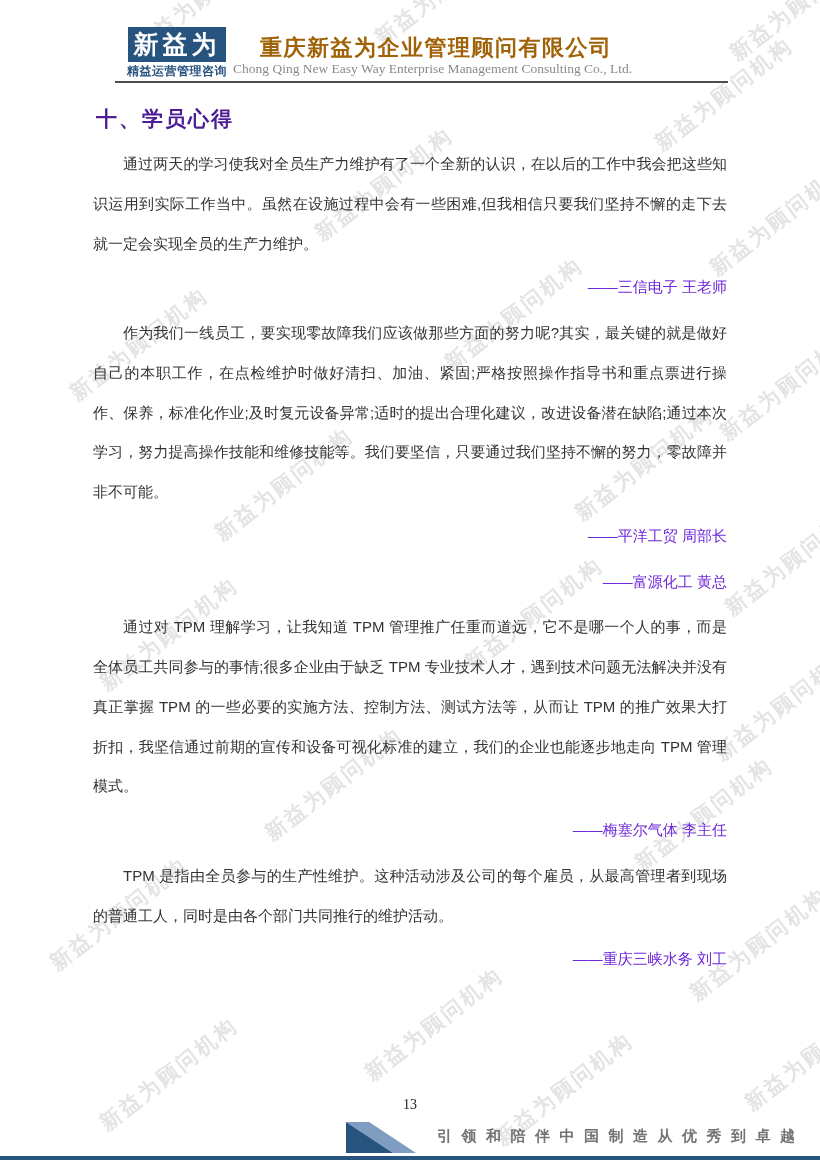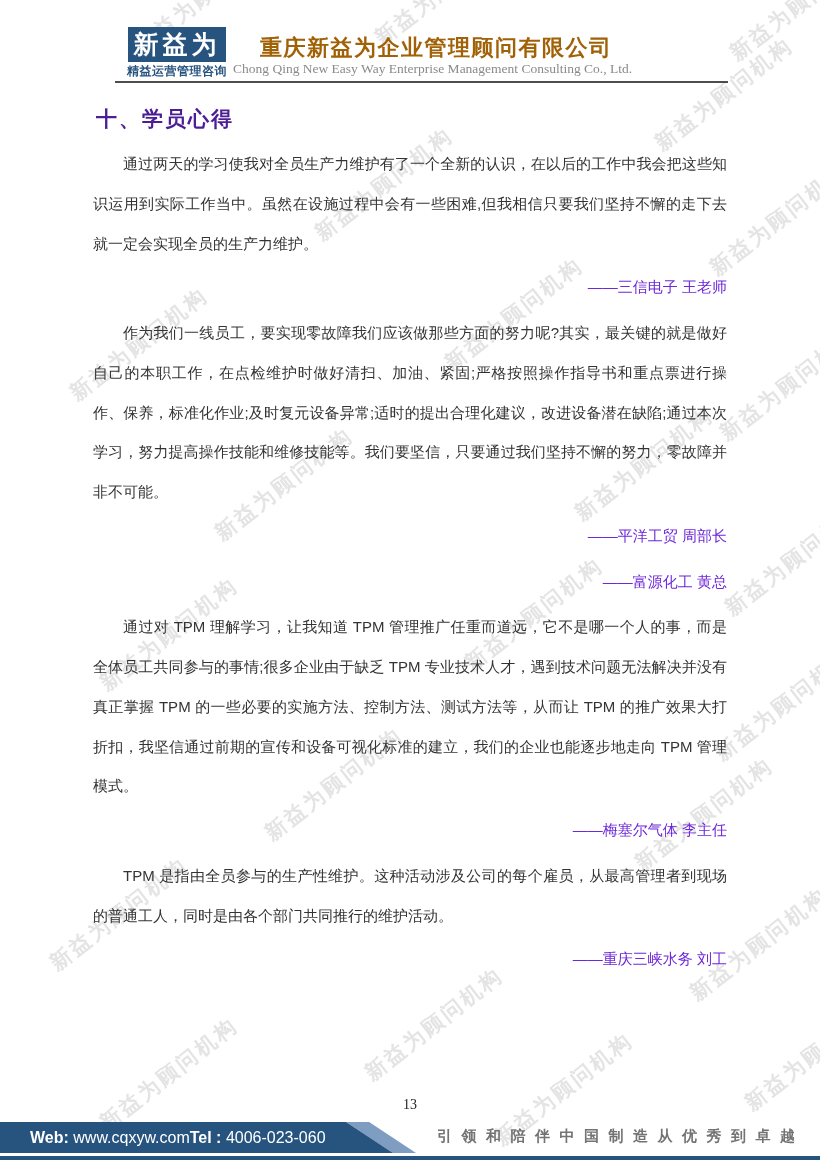--- a/index.html
+++ b/index.html
@@ -131,19 +131,18 @@
 
     <p class="body-para">通过对 TPM 理解学习，让我知道 TPM 管理推广任重而道远，它不是哪一个人的事，而是全体员工共同参与的事情;很多企业由于缺乏 TPM 专业技术人才，遇到技术问题无法解决并没有真正掌握 TPM 的一些必要的实施方法、控制方法、测试方法等，从而让 TPM 的推广效果大打折扣，我坚信通过前期的宣传和设备可视化标准的建立，我们的企业也能逐步地走向 TPM 管理模式。</p>
     <p class="attrib">——梅塞尔气体 李主任</p>
 
     <p class="body-para">TPM 是指由全员参与的生产性维护。这种活动涉及公司的每个雇员，从最高管理者到现场的普通工人，同时是由各个部门共同推行的维护活动。</p>
     <p class="attrib">——重庆三峡水务 刘工</p>
   </div>
 
   <div class="page-num">13</div>
 
-  <div class="footer-bar"><span class="b">Web: </span><span>www.cqxyw.com</span><span class="b">Tel : </span><span>4006-023-060</span></div>
   <div class="footer-slant-light"></div>
   <div class="footer-slant-navy"></div>
   <div class="slogan">引领和陪伴中国制造从优秀到卓越</div>
   <div class="footer-line"></div>
 
 </div>
 
 </body></html>

